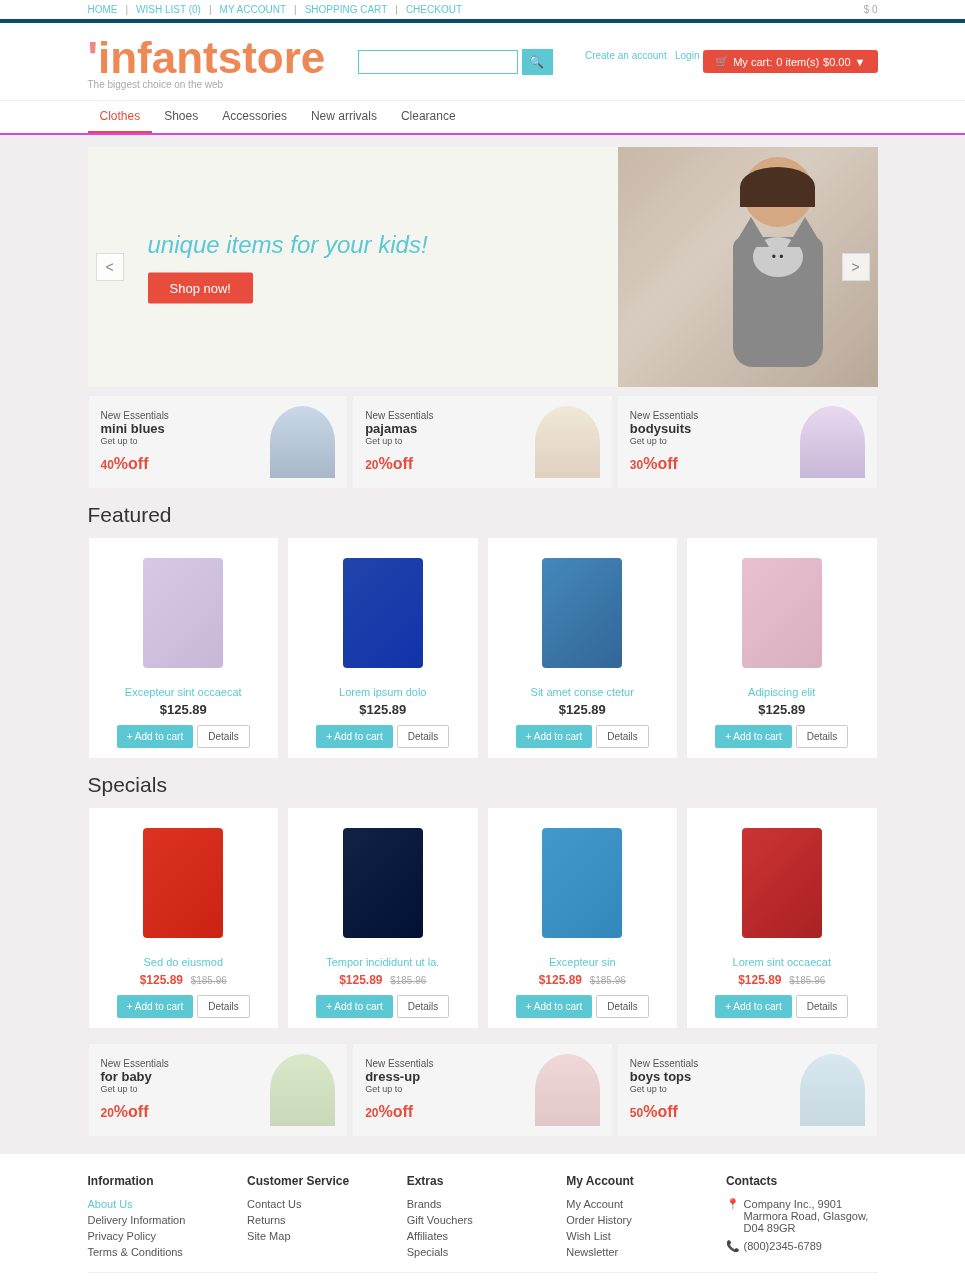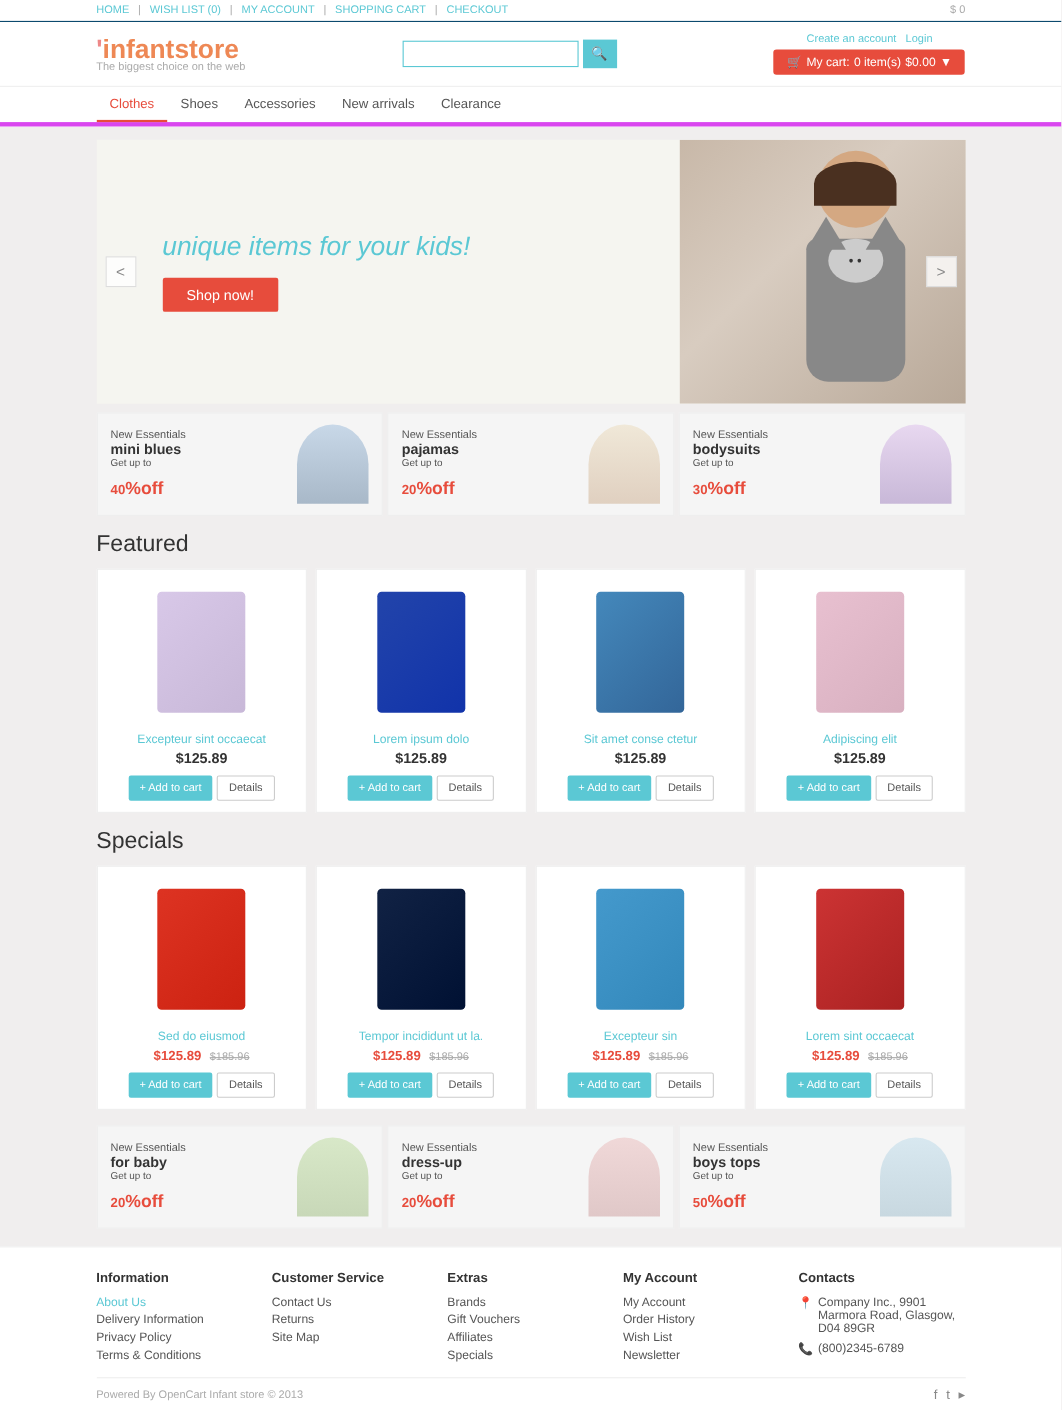--- a/index.html
+++ b/index.html
@@ -1,42 +1,42 @@
 <!DOCTYPE html>
 <html><head>
   <meta charset="utf-8">
   <style>
     * { margin: 0; padding: 0; box-sizing: border-box; }
     body { font-family: Arial, sans-serif; background: #f0eeee; font-size: 12px; color: #333; width: 965px; }
     
     
-    .top-bar { background: #fff; border-bottom: 1px solid #0c4a6e; padding: 4px 0; text-align: center; }
+    .top-bar { background: #fff; border-bottom: 4px solid #0c4a6e; padding: 4px 0; text-align: center; }
     .top-bar-inner { max-width: 790px; margin: 0 auto; display: flex; align-items: center; justify-content: space-between; }
     .top-nav { display: flex; gap: 8px; }
     .top-nav a { color: #5bc8d4; font-size: 10px; text-decoration: none; }
     .top-nav a:not(:last-child)::after { content: '|'; color: #aaa; margin-left: 8px; }
     .top-right { font-size: 10px; color: #aaa; }
     
     
     .header { background: #fff; padding: 10px 0; border-bottom: 1px solid #eee; }
     .header-inner { max-width: 790px; margin: 0 auto; display: flex; align-items: center; justify-content: space-between; }
     .logo { display: flex; flex-direction: column; }
-    .logo-text { font-size: 24px; color: #5bc8d4; font-weight: bold; }
+    .logo-text { font-size: 44px; color: #5bc8d4; font-weight: bold; }
     .logo-text span { color: #e85; }
     .logo-sub { font-size: 10px; color: #aaa; margin-top: -4px; }
     .search-area { display: flex; align-items: center; gap: 4px; }
     .search-input { border: 1px solid #5bc8d4; padding: 5px 8px; width: 160px; outline: none; font-size: 11px; }
     .search-btn { background: #5bc8d4; border: none; color: #fff; padding: 6px 8px; cursor: pointer; font-size: 12px; }
-    .header-right { display: flex; flex-direction: column; align-items: center; gap: 4px; }
+    .header-right { display: flex; flex-direction: row; align-items: flex-start; gap: 4px; }
     .account-links { font-size: 10px; color: #aaa; }
     .account-links a { color: #5bc8d4; text-decoration: none; }
     .cart-btn { background: #e74c3c; color: #fff; padding: 5px 12px; border-radius: 3px; font-size: 11px; display: flex; align-items: center; gap: 4px; cursor: pointer; border: none; }
     
     
-    .main-nav { background: #fff; border-bottom: 4px solid #d946ef; }
+    .main-nav { background: #fff; border-bottom: 2px solid #d946ef; }
     .main-nav-inner { max-width: 790px; margin: 0 auto; display: flex; gap: 0; }
     .main-nav a { padding: 8px 12px; text-decoration: none; color: #555; font-size: 12px; display: inline-block; }
     .main-nav a.active { color: #e74c3c; border-bottom: 2px solid #e74c3c; }
     
     
     .slider { max-width: 790px; margin: 12px auto 0; position: relative; background: #f5f5f0; height: 240px; overflow: hidden; }
     .slider-content { position: absolute; left: 60px; top: 50%; transform: translateY(-50%); z-index: 2; }
     .slider-heading1 { color: #e74c3c; font-size: 22px; font-style: italic; margin-bottom: 4px; }
     .slider-heading2 { color: #5bc8d4; font-size: 24px; font-style: italic; margin-bottom: 14px; }
     .shop-now-btn { background: #e74c3c; color: #fff; border: none; padding: 8px 22px; font-size: 13px; cursor: pointer; border-radius: 2px; }

